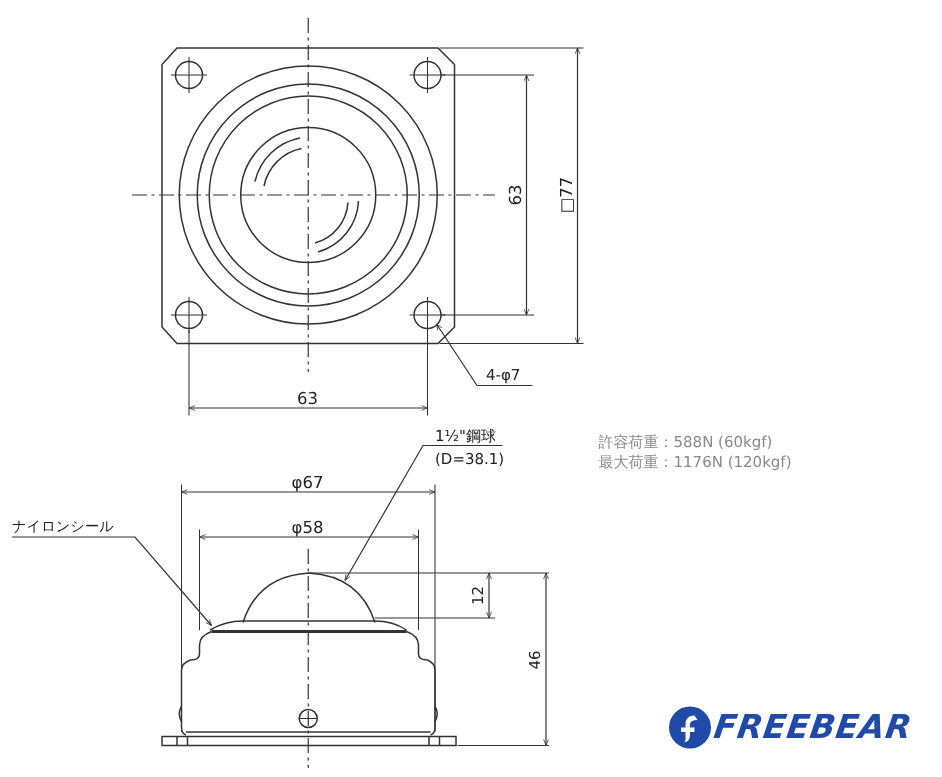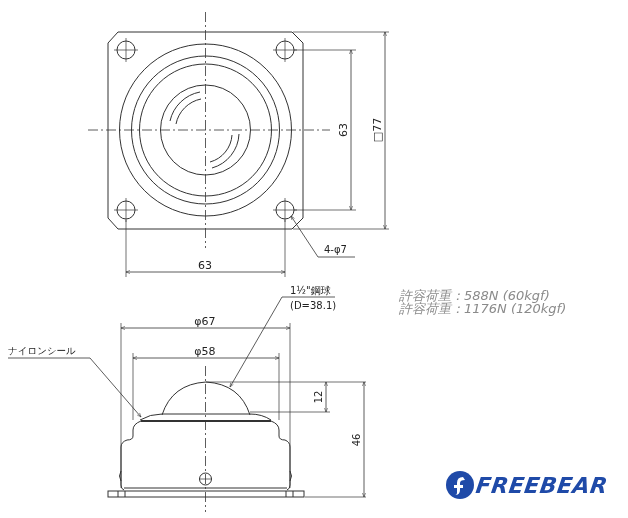--- a/index.html
+++ b/index.html
@@ -1,18 +1,18 @@
 <!DOCTYPE html>
 <html><head>
 <meta charset="utf-8">
 <style>
   html, body { margin: 0; padding: 0; background: #ffffff; }
   body { width: 628px; height: 518px; position: relative; overflow: hidden; font-family: "DejaVu Sans", sans-serif; }
   #drawing { position: absolute; left: 0; top: 0; width: 628px; height: 518px; }
-  .specs { position: absolute; left: 399px; top: 289px; font-size: 13px; line-height: 13px; color: #8a8a8a; font-family: "DejaVu Sans", sans-serif; font-style: italic; }
+  .specs { position: absolute; left: 399px; top: 289px; font-size: 10px; line-height: 13px; color: #8a8a8a; font-family: "DejaVu Sans", sans-serif; }
   .specs div { white-space: nowrap; }
   .logo { position: absolute; left: 446px; top: 470px; height: 30px; display: flex; align-items: center; }
   .logo-mark { width: 28px; height: 28px; border-radius: 50%; background: #1f4aa8; position: relative; }
   .logo-text { font-family: "DejaVu Sans", sans-serif; font-weight: bold; font-style: italic; font-size: 22px; color: #1f4aa8; letter-spacing: 0.5px; margin-left: 2px; transform: skewX(-8deg); }
   svg text { font-family: "DejaVu Sans", sans-serif; fill: #222; }
 </style>
 </head>
 <body>
 
 <svg id="drawing" viewBox="0 0 628 518" xmlns="http://www.w3.org/2000/svg">
@@ -128,21 +128,21 @@
   <text x="205" y="355" font-size="11" text-anchor="middle">φ58</text>
   <text x="0" y="0" font-size="10" text-anchor="middle" transform="translate(322,397) rotate(-90)">12</text>
   <text x="0" y="0" font-size="10" text-anchor="middle" transform="translate(360,440) rotate(-90)">46</text>
   <text x="290" y="294" font-size="10">1½"鋼球</text>
   <text x="290" y="309" font-size="10">(D=38.1)</text>
   <text x="8" y="354" font-size="9.5">ナイロンシール</text>
 </svg>
 
 <div class="specs">
   <div>許容荷重：588N (60kgf)</div>
-  <div>許容荷重：1176N (120kgf)</div>
+  <div>最大荷重：1176N (120kgf)</div>
 </div>
 
 <div class="logo">
   <div class="logo-mark">
     <svg width="28" height="28" viewBox="0 0 28 28">
         <path d="M17,6 Q11,6 11,12 L11,14 L8,14 L8,17 L11,17 L11,22 Q11,24 9,24 Q14,24 14,19 L14,17 L17,17 L17,14 L14,14 L14,12 Q14,9 19,9 Z" fill="#fff"></path>
       </svg>
   </div>
   <span class="logo-text">FREEBEAR</span>
 </div>

